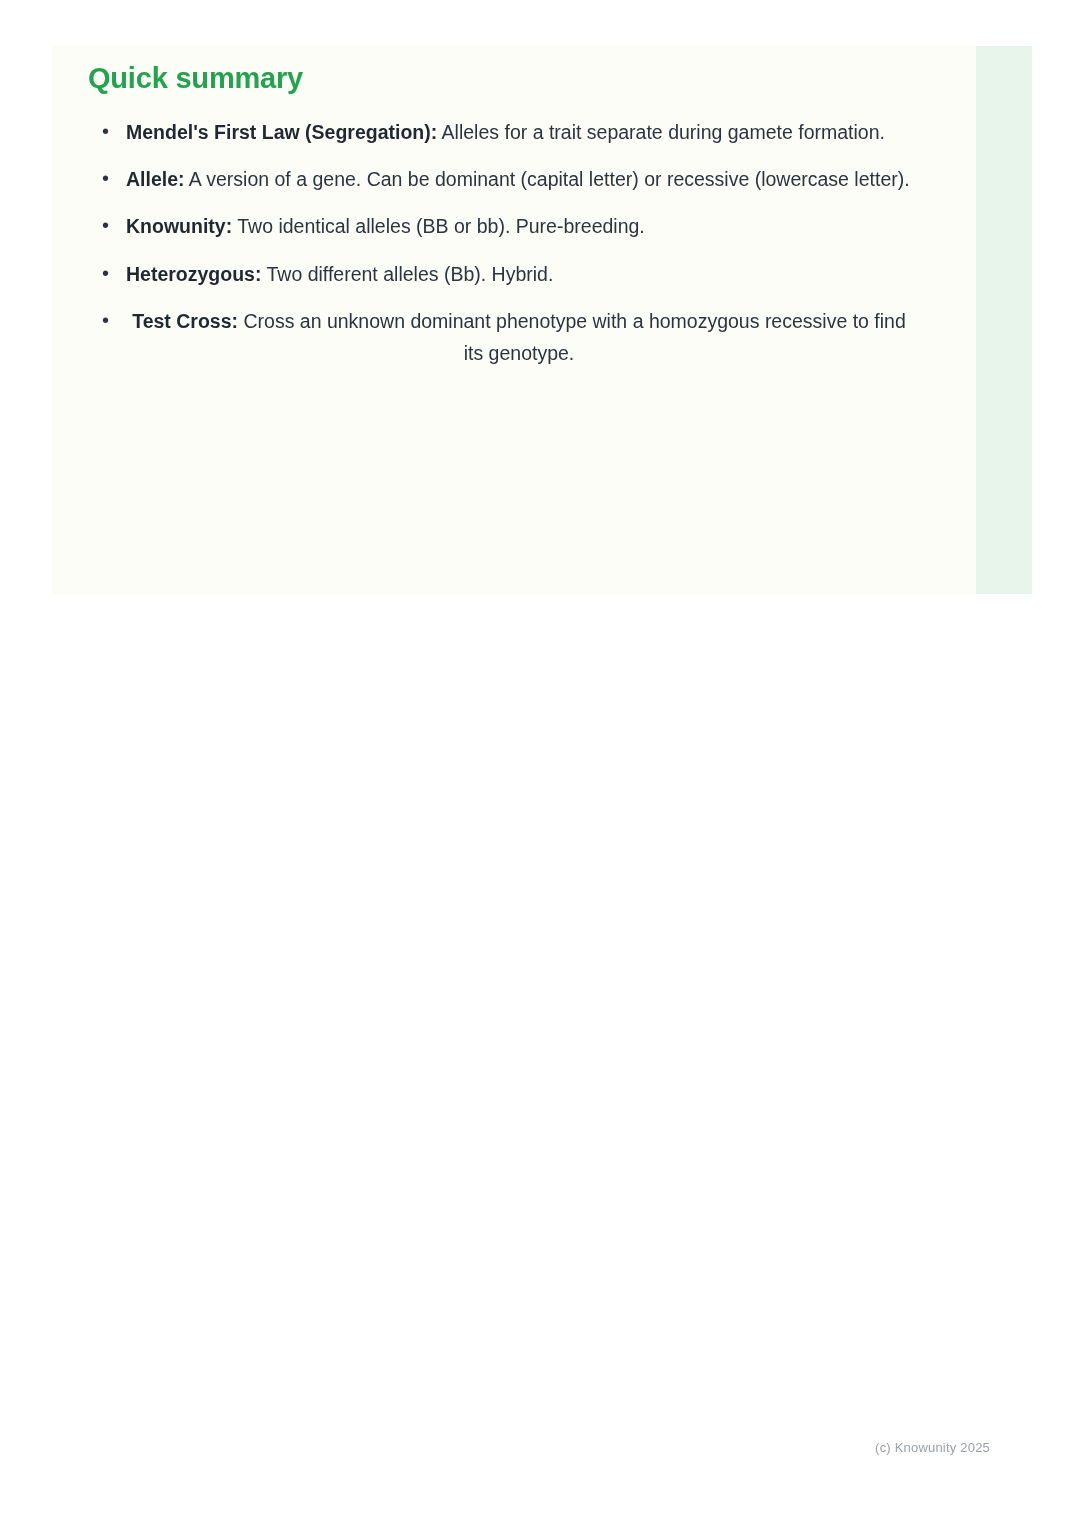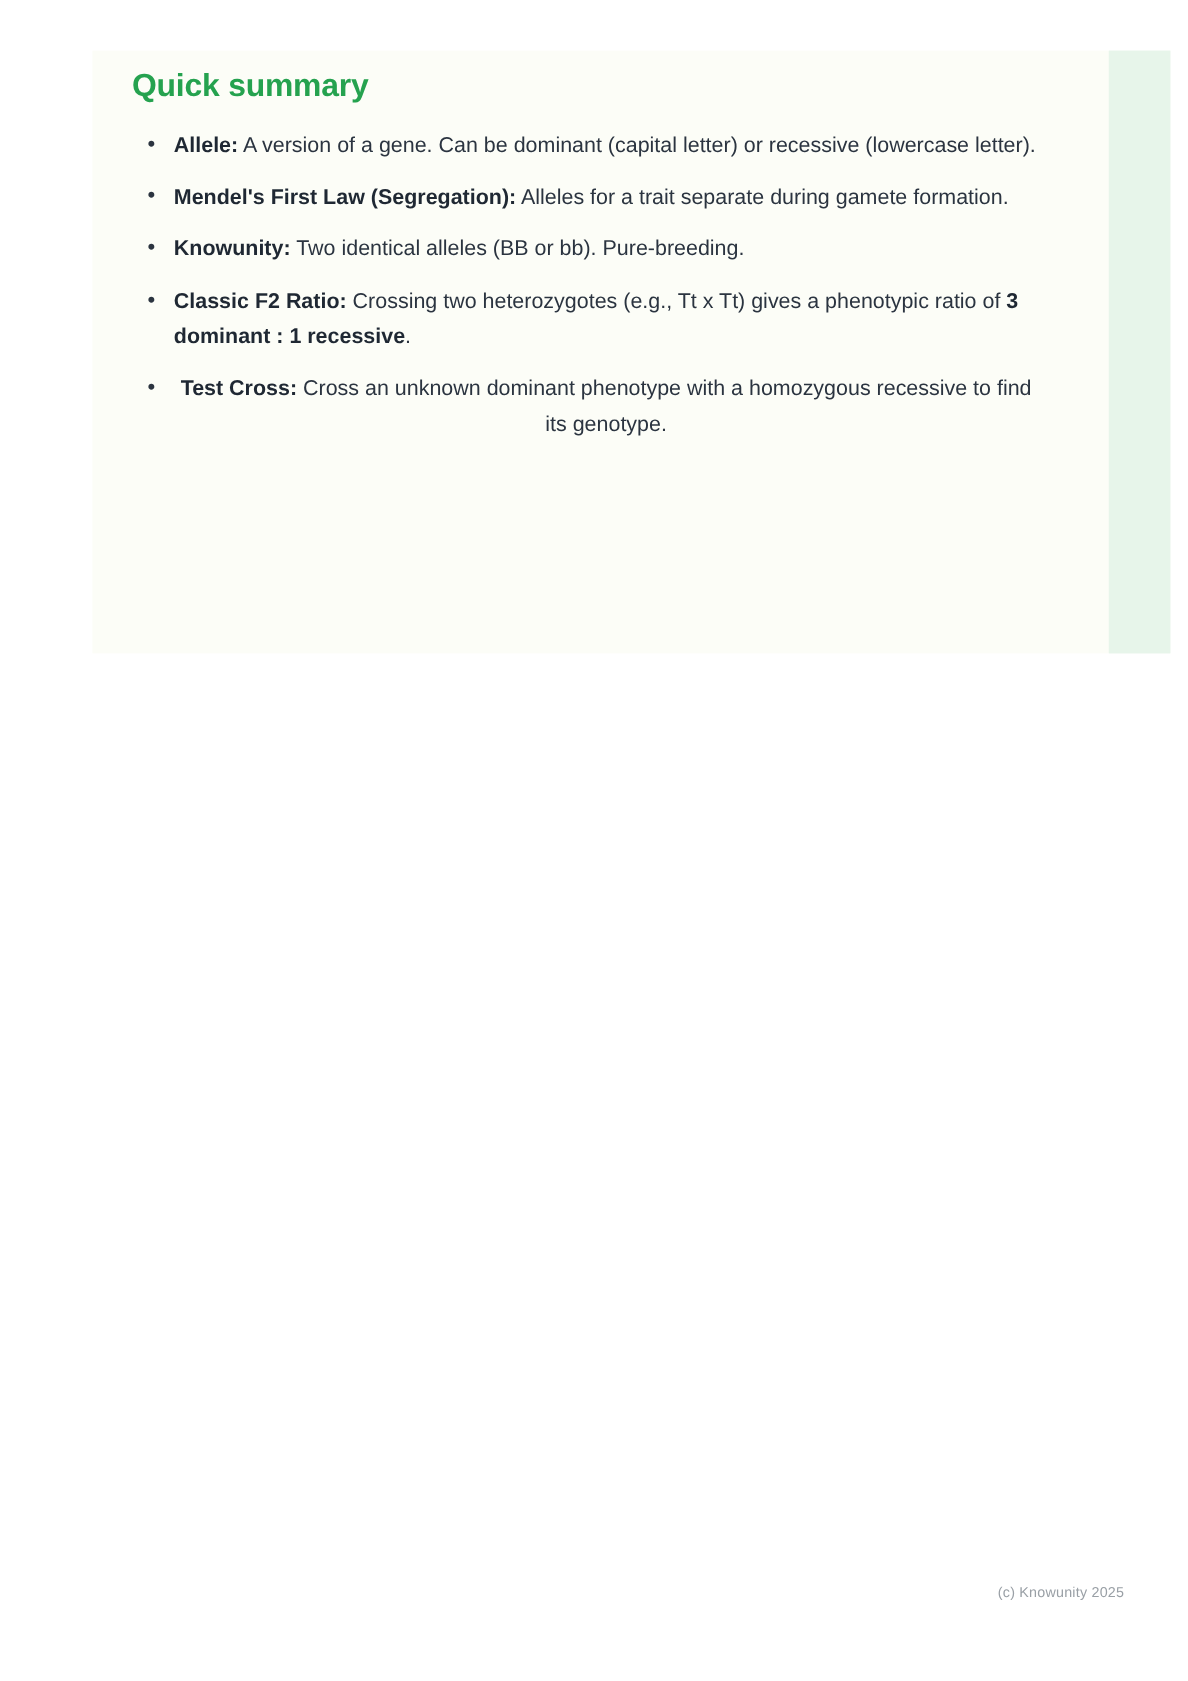--- a/index.html
+++ b/index.html
@@ -14,21 +14,20 @@
     position: relative;
     overflow: hidden;
   }
 
   .page {
     position: absolute;
     left: 0;
     top: 0;
     width: 1048px;
     height: 1528px;
-    margin-left: 32px;
   }
 
   .summary-card {
     position: absolute;
     left: 52px;
     top: 46px;
     width: 980px;
     min-height: 548px;
     background: #fcfdf7;
     box-sizing: border-box;
@@ -114,36 +113,36 @@
 
 <div class="page">
 
   <div class="summary-card">
     <div class="accent-bar"></div>
     <div class="summary-inner">
       <h1 class="summary-title">Quick summary</h1>
       <ul class="summary-list">
 
         <li>
-          <span class="term">Allele:</span><span> A version of a gene. Can be dominant (capital letter) or recessive (lowercase letter).</span>
+          <span class="term">Mendel's First Law (Segregation):</span><span> Alleles for a trait separate during gamete formation.</span>
         </li>
 
         <li>
-          <span class="term">Mendel's First Law (Segregation):</span><span> Alleles for a trait separate during gamete formation.</span>
+          <span class="term">Allele:</span><span> A version of a gene. Can be dominant (capital letter) or recessive (lowercase letter).</span>
         </li>
 
         <li>
           <span class="term">Knowunity:</span><span> Two identical alleles (BB or bb). Pure-breeding.</span>
         </li>
 
+        <li>
+          <span class="term">Heterozygous:</span><span> Two different alleles (Bb). Hybrid.</span>
+        </li>
 
 
-        <li>
-          <span class="term">Classic F2 Ratio:</span><span> Crossing two heterozygotes (e.g., Tt x Tt) gives a phenotypic ratio of </span><span class="em-bold">3 dominant : 1 recessive</span><span>.</span>
-        </li>
 
         <li>
           <span class="term">Test Cross:</span><span> Cross an unknown dominant phenotype with a homozygous recessive to find its genotype.</span>
         </li>
 
       </ul>
     </div>
   </div>
 
   <div class="footer-credit">(c) Knowunity 2025</div>

